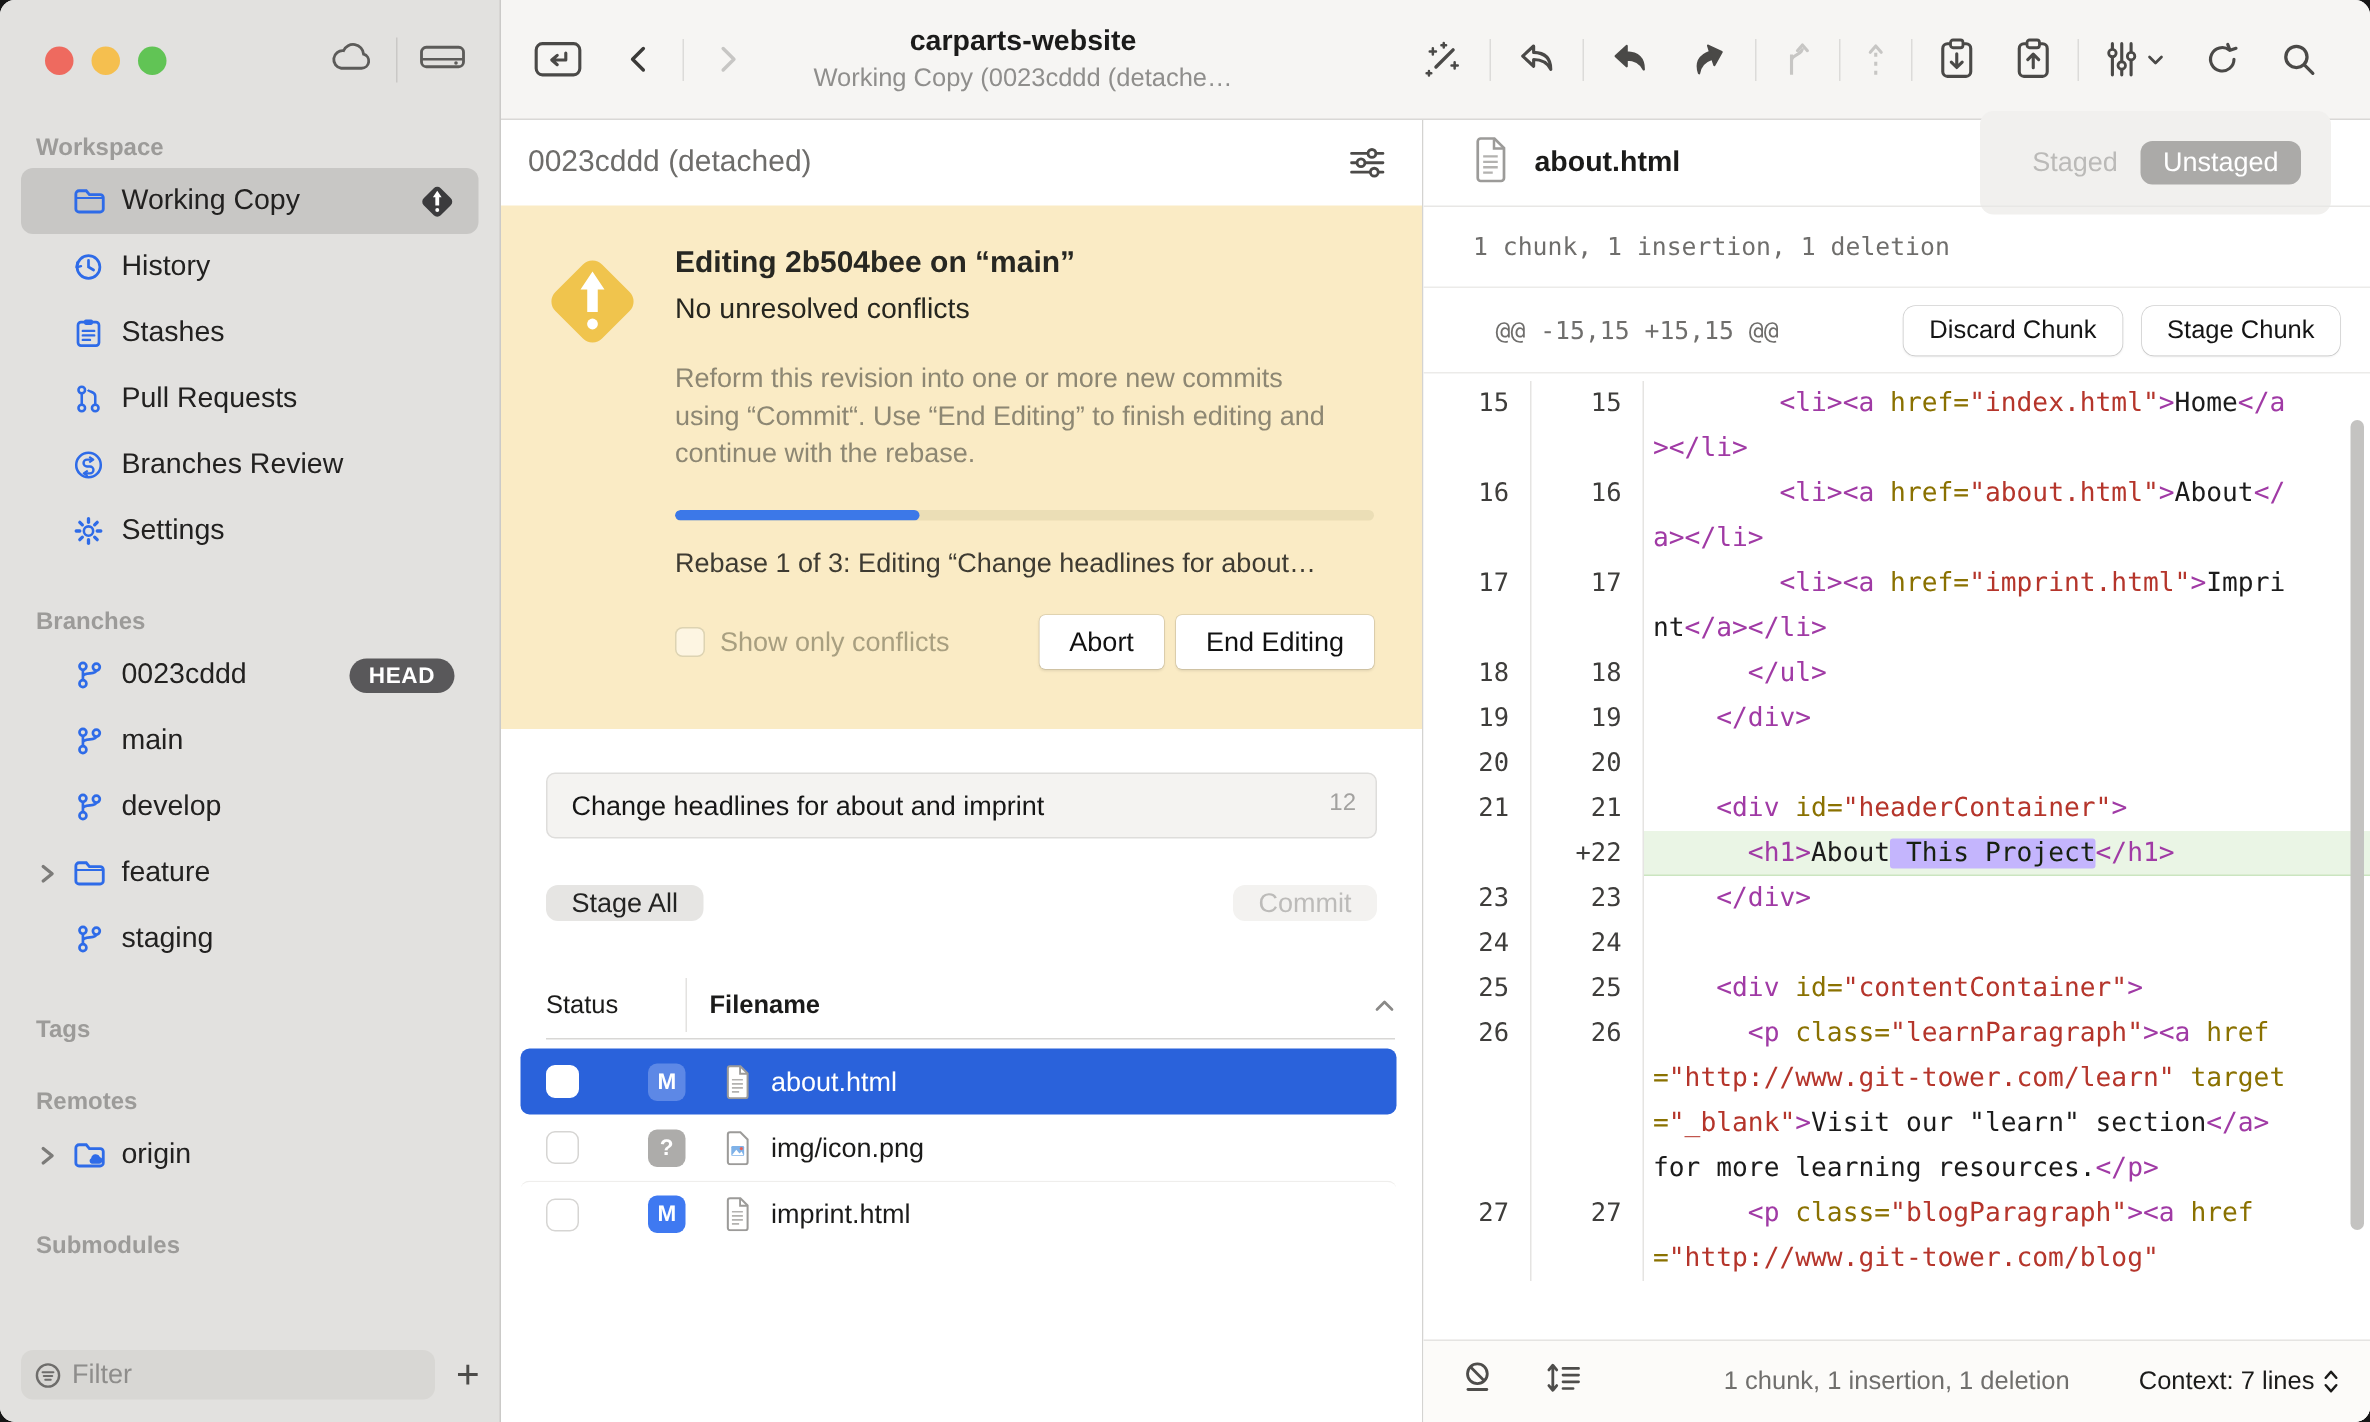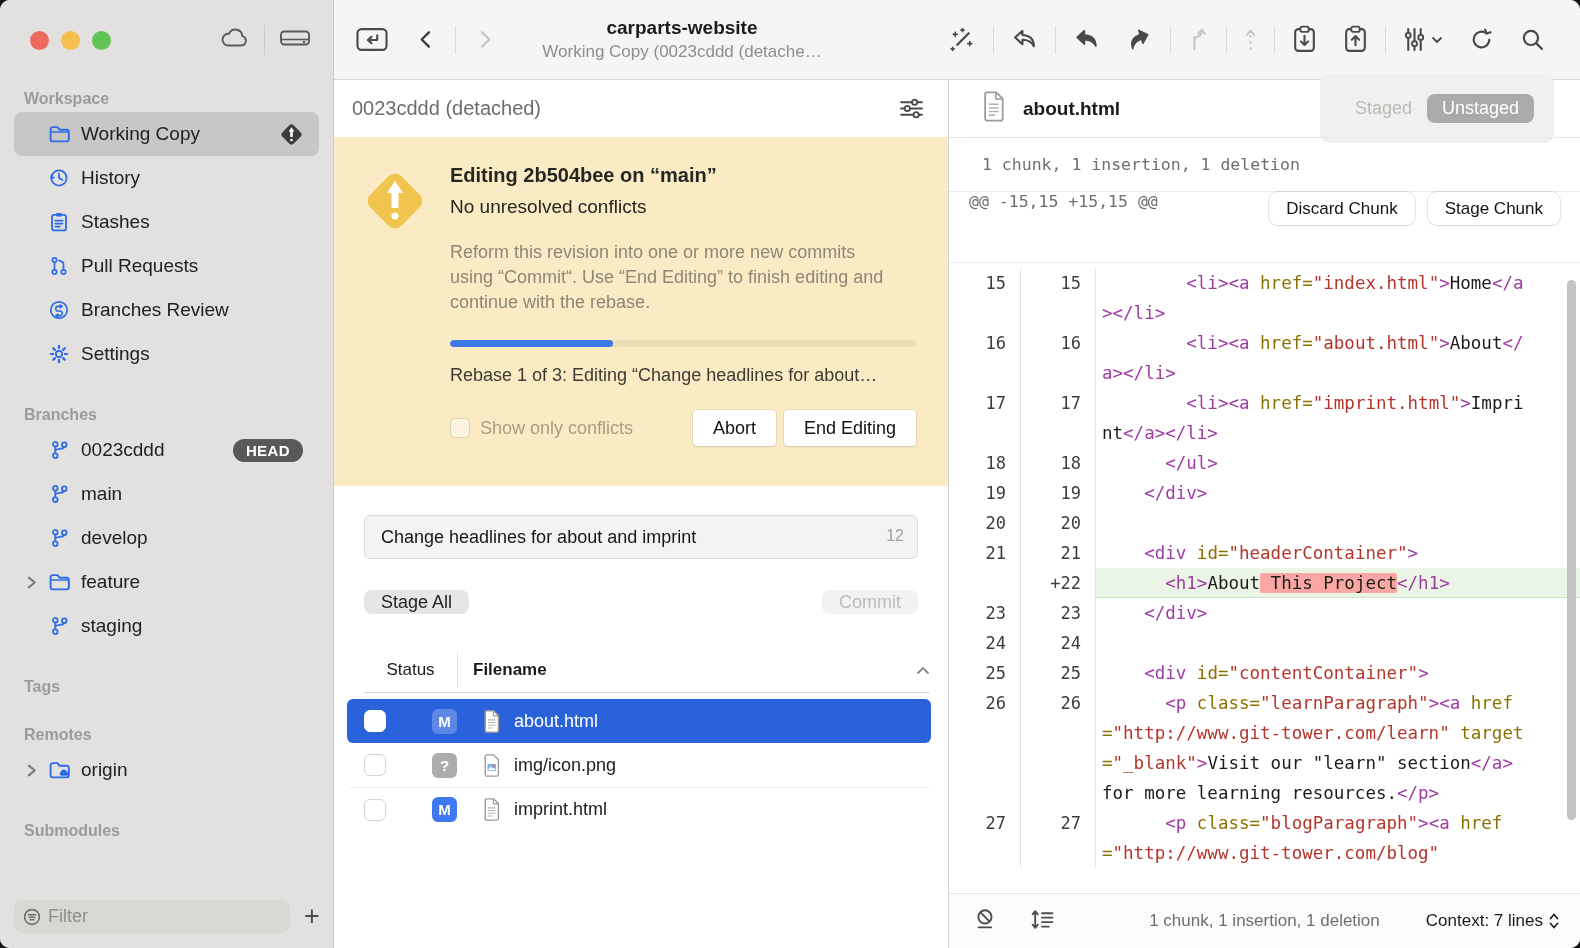--- a/index.html
+++ b/index.html
@@ -64,21 +64,21 @@
   .banner-btn.first { margin-left:auto; }
   .commit-block { padding:29px 30px 0; }
   .commit-input-wrap { position:relative;text-decoration:underline; }
   .commit-input { width:100%; height:44px; background:#F4F3F1; border:1px solid #DEDDDB; border-radius:6px; padding:0 44px 0 16px; font-size:18px; color:#161616; font-family:"Liberation Sans",sans-serif; outline:none; }
   .commit-counter { position:absolute; right:14px; top:12px; font-size:16px; color:#A2A19F; }
   .commit-actions { display:flex; justify-content:space-between; margin-top:31px; }
   .btn { height:24px; padding:0 17px; border:none; border-radius:8px; font-size:18px; font-family:"Liberation Sans",sans-serif; }
   .btn-stage { background:#E6E5E3; color:#242423; }
   .btn-commit { background:#F3F2F0; color:#BCBBB9; }
   .tbl-header { margin:34px 18px 0 30px; height:45px; display:flex; align-items:center; border-bottom:1px solid #D8D7D5; position:relative; font-size:17px; color:#1B1B1A; }
-  .col-status { width:93px;text-align:center; }
+  .col-status { width:93px; }
   .col-sep { position:absolute; left:93px; top:4px; bottom:4px; width:1px; background:#E3E2E0; }
   .col-filename { margin-left:16px; font-weight:700; }
   .sort-chevron { margin-left:auto; color:#8A8987; display:flex; }
   .file-rows { margin:6px 17px 0 13px; }
   .file-row { height:44px; display:flex; align-items:center; padding-left:17px; border-radius:6px; font-size:18px; color:#1B1B1A; }
   .file-row.selected { background:#2A62DB; color:#fff; }
   .file-row.topline { border-top:1px solid #EFEEEC; }
   .row-cb { width:22px; height:22px; border-radius:6px; background:#fff; border:1px solid #D6D5D3; flex:0 0 22px; }
   .file-row.selected .row-cb { border-color:#fff; }
   .status-badge { margin-left:46px; width:25px; height:25px; border-radius:6px; color:#fff; font-size:15px; font-weight:700; display:flex; align-items:center; justify-content:center; }
@@ -88,33 +88,33 @@
   .file-name { margin-left:13px; }
 
   
   .right-panel { flex:1; background:#fff; display:flex; flex-direction:column; min-width:0; position:relative; }
   .rp-header { height:57px; display:flex; align-items:center; padding:0 26px 0 32px; }
   .rp-title { font-size:19px; font-weight:700; color:#1B1B1A; margin-left:17px; }
   .segmented { margin-left:auto; background:#F1F0EE; border-radius:9px; padding:20px; display:flex; font-size:18px; }
   .seg { padding:4px 15px; color:#BBBAB8; border-radius:8px; }
   .seg.active { background:#ABAAA8; color:#fff; }
   .rp-summary { height:54px; display:flex; align-items:center; padding-left:33px; font-family:"DejaVu Sans Mono",monospace; font-size:16.5px; color:#6F6E6C; border-top:1px solid #E8E7E5; }
-  .chunk-bar { height:72px; display:flex; padding:0 20px 0 20px; border-top:1px solid #ECEBE9; border-bottom:1px solid #ECEBE9; }
+  .chunk-bar { height:58px; display:flex; align-items:center; padding:0 20px 0 48px; border-top:1px solid #ECEBE9; border-bottom:1px solid #ECEBE9; }
   .chunk-head { font-family:"DejaVu Sans Mono",monospace; font-size:16.5px; color:#6F6E6C; }
   .chunk-btn { margin-left:13px; height:33px; padding:0 17px; background:#fff; border:none; border-radius:8px; font-size:17px; color:#141414; font-family:"Liberation Sans",sans-serif; box-shadow:0 0 0 .5px rgba(0,0,0,.18), 0 1px 1.5px rgba(0,0,0,.08); }
   .chunk-btn.first { margin-left:auto; }
   .diff { flex:1; min-height:0; overflow:hidden; padding-top:5px; font-family:"DejaVu Sans Mono",monospace; font-size:17.5px; line-height:30px; }
   .diff-row { display:flex; }
   .num { flex:0 0 72px; text-align:right; padding-right:14px; color:#3E3D3B; border-right:1px solid #E5E4E2; font-size:17px; }
   .num.new { flex:0 0 75px; }
   .code { flex:1; min-width:0; padding:0 55px 0 6px; white-space:pre-wrap; word-break:break-all; min-height:30px; color:#1B1B1B; }
   .diff-row.del .code { background:#FBE9E6; box-shadow:inset 0 1px 0 #F2CEC8, inset 0 -1px 0 #F6DCD8; }
   .diff-row.add .code { background:#EAF5E5; box-shadow:inset 0 -1px 0 #CBE5C0; }
   .tok-t { color:#A03AA5; } .tok-a { color:#8A7101; } .tok-s { color:#B5352B; } .tok-p { color:#1B1B1B; }
-  .tok-hl { color:#17210f; background:#fca5a5; border-radius:2px; }
+  .tok-hl { color:#17210f; background:#c4b5fd; border-radius:2px; }
   .scroll-thumb { position:absolute; right:4px; top:200px; width:9px; height:540px; border-radius:4.5px; background:#C4C3C1; }
   .rp-footer { height:55px; border-top:1px solid #E5E4E2; background:#FCFBF9; display:flex; align-items:center; padding:0 20px 0 26px; position:relative; z-index:2; }
   .ft-icons { display:flex; align-items:center; gap:32px; color:#4E4D4B; }
   .ft-summary { position:absolute; left:0; right:0; text-align:center; font-size:17px; color:#706F6D; pointer-events:none; }
   .ft-context { margin-left:auto; display:flex; align-items:center; gap:5px; font-size:17px; color:#1B1B1A; z-index:1; }
 </style>
 </head>
 <body>
 
 <svg width="0" height="0" style="position:absolute">

